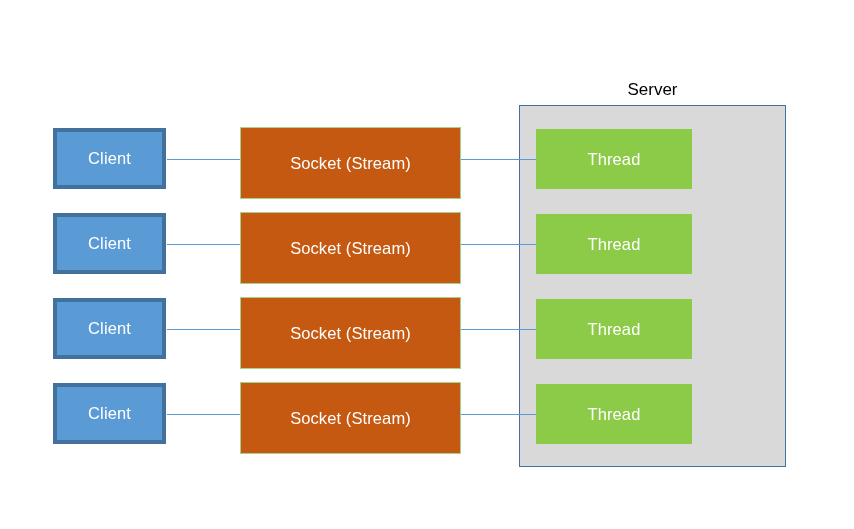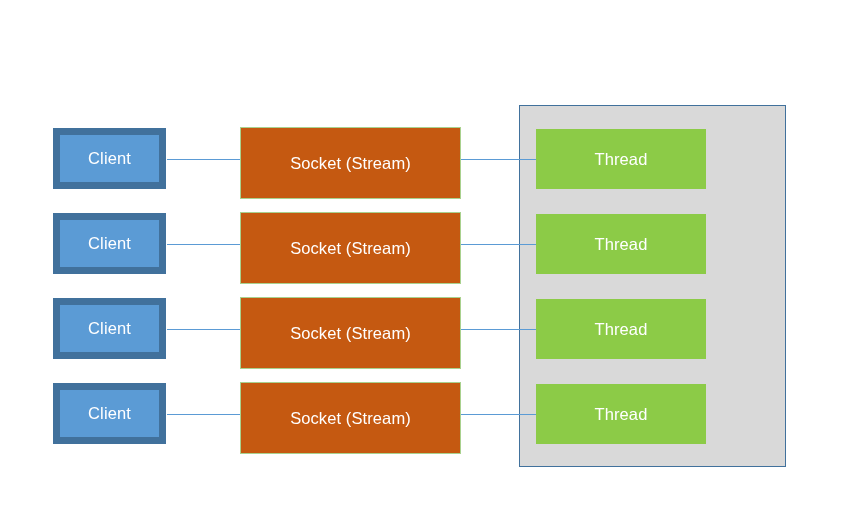--- a/index.html
+++ b/index.html
@@ -33,35 +33,35 @@
     white-space: nowrap;
     user-select: none;
   }
 
   
   .client {
     width: 113px;
     height: 61px;
     left: 53px;
     background: #5B9BD5;
-    border: 7px solid #0f766e;
+    border: 4px solid #0f766e;
   }
 
   
   .socket {
     width: 221px;
     height: 72px;
     left: 240px;
     background: #C55911;
     border: 1px solid #A9D18E;
   }
 
   
   .thread {
-    width: 170px;
+    width: 156px;
     height: 60px;
     left: 536px;
     background: #8CCB47;
     border: 0;
   }
 
   
   #server-container {
     position: absolute;
     left: 519px;
@@ -92,20 +92,21 @@
     background: #5B9BD5;
   }
   .conn-left  { left: 167px; width: 74px; }
   .conn-right { left: 461px; width: 76px; }
 </style>
 </head>
 <body>
 
 <div id="canvas" style="background: rgb(255, 255, 255);">
 
+  <div id="server-label" style="color: rgb(0, 0, 0);">Server</div>
 
   <div id="server-container" style="background: rgb(217, 217, 217); border-color: rgb(65, 113, 156);"></div>
 
   <div class="connector conn-left" style="top: 159px; background: rgb(91, 155, 213);"></div>
   <div class="connector conn-left" style="top: 244px; background: rgb(91, 155, 213);"></div>
   <div class="connector conn-left" style="top: 329px; background: rgb(91, 155, 213);"></div>
   <div class="connector conn-left" style="top: 414px; background: rgb(91, 155, 213);"></div>
 
   <div class="connector conn-right" style="top: 159px; background: rgb(91, 155, 213);"></div>
   <div class="connector conn-right" style="top: 244px; background: rgb(91, 155, 213);"></div>

